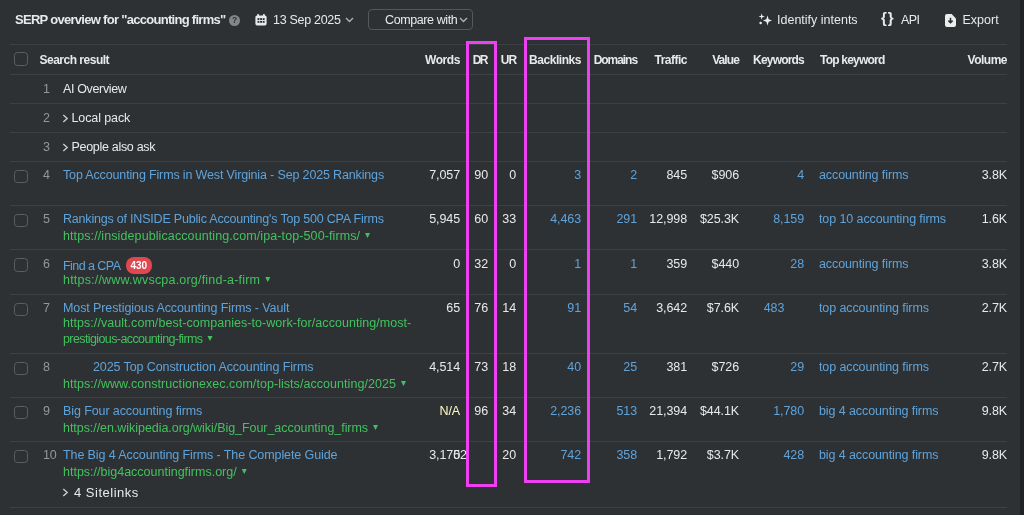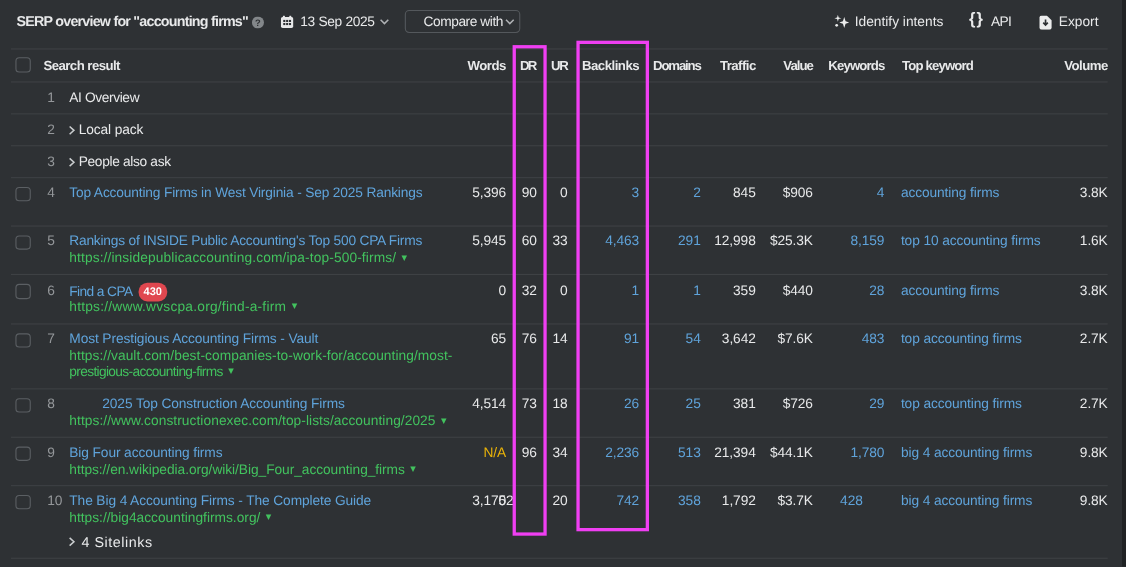--- a/index.html
+++ b/index.html
@@ -99,21 +99,21 @@
   <div class="txt" style="left:71.5px; top:111px; letter-spacing:-0.1px;">Local pack</div>
   <div class="txt gray" style="left:43px; top:140px;">3</div>
   <svg class="chv" style="left:62px; top:142.5px;" width="7" height="9" viewBox="0 0 7 9">
       <path d="M1.3 1 L5.2 4.5 L1.3 8" fill="none" stroke="#c9ccce" stroke-width="1.4"></path>
     </svg>
   <div class="txt" style="left:71.5px; top:140px; letter-spacing:-0.3px;">People also ask</div>
 
   <div class="cb" style="top:169.5px;"></div>
   <div class="txt gray" style="left:43px; top:168px;">4</div>
   <div class="txt blue" style="left:63px; top:168px; letter-spacing:-0.15px;">Top Accounting Firms in West Virginia - Sep 2025 Rankings</div>
-  <div class="txt num" style="left:380px; top:168px; width:80px;">5,396</div>
+  <div class="txt num" style="left:380px; top:168px; width:80px;">7,057</div>
   <div class="txt num" style="left:432px; top:168px; width:56px;">90</div>
   <div class="txt num" style="left:460px; top:168px; width:56px;">0</div>
   <div class="txt num blue" style="left:521px; top:168px; width:60px;">3</div>
   <div class="txt num blue" style="left:576px; top:168px; width:61px;">2</div>
   <div class="txt num" style="left:627px; top:168px; width:60px;">845</div>
   <div class="txt num" style="left:678px; top:168px; width:61px;">$906</div>
   <div class="txt num blue" style="left:744px; top:168px; width:60px;">4</div>
   <div class="txt blue" style="left:819px; top:168px;">accounting firms</div>
   <div class="txt num" style="left:940px; top:168px; width:67px;">3.8K</div>
 
@@ -152,44 +152,44 @@
   <div class="txt blue" style="left:63px; top:301px; letter-spacing:-0.1px;">Most Prestigious Accounting Firms - Vault</div>
   <div class="txt green" style="left:63px; top:315.5px; letter-spacing:0.05px;">https://vault.com/best-companies-to-work-for/accounting/most-</div>
   <div class="txt green" style="left:63px; top:330px; letter-spacing:-0.6px;">prestigious-accounting-firms<span class="dn">▾</span></div>
   <div class="txt num" style="left:380px; top:301px; width:80px;">65</div>
   <div class="txt num" style="left:432px; top:301px; width:56px;">76</div>
   <div class="txt num" style="left:460px; top:301px; width:56px;">14</div>
   <div class="txt num blue" style="left:521px; top:301px; width:60px;">91</div>
   <div class="txt num blue" style="left:576px; top:301px; width:61px;">54</div>
   <div class="txt num" style="left:627px; top:301px; width:60px;">3,642</div>
   <div class="txt num" style="left:678px; top:301px; width:61px;">$7.6K</div>
-  <div class="txt num blue" style="left:744px; top:301px; width:60px;">483</div>
+  <div class="txt num blue" style="left:744px; top:301px; width:60px;text-align:center;">483</div>
   <div class="txt blue" style="left:819px; top:301px;">top accounting firms</div>
   <div class="txt num" style="left:940px; top:301px; width:67px;">2.7K</div>
 
   <div class="cb" style="top:361.5px;"></div>
   <div class="txt gray" style="left:43px; top:360px;">8</div>
   <div class="txt blue" style="left:63px; top:360px; letter-spacing:-0.1px;margin-left:30px;">2025 Top Construction Accounting Firms</div>
   <div class="txt green" style="left:63px; top:374.5px; letter-spacing:0.05px;">https://www.constructionexec.com/top-lists/accounting/2025<span class="dn">▾</span></div>
   <div class="txt num" style="left:380px; top:360px; width:80px;">4,514</div>
   <div class="txt num" style="left:432px; top:360px; width:56px;">73</div>
   <div class="txt num" style="left:460px; top:360px; width:56px;">18</div>
-  <div class="txt num blue" style="left:521px; top:360px; width:60px;">26</div>
+  <div class="txt num blue" style="left:521px; top:360px; width:60px;">40</div>
   <div class="txt num blue" style="left:576px; top:360px; width:61px;">25</div>
   <div class="txt num" style="left:627px; top:360px; width:60px;">381</div>
   <div class="txt num" style="left:678px; top:360px; width:61px;">$726</div>
   <div class="txt num blue" style="left:744px; top:360px; width:60px;">29</div>
   <div class="txt blue" style="left:819px; top:360px;">top accounting firms</div>
   <div class="txt num" style="left:940px; top:360px; width:67px;">2.7K</div>
 
   <div class="cb" style="top:405.5px;"></div>
   <div class="txt gray" style="left:43px; top:404px;">9</div>
   <div class="txt blue" style="left:63px; top:404px; letter-spacing:-0.1px;">Big Four accounting firms</div>
   <div class="txt green" style="left:63px; top:418.5px; letter-spacing:-0.05px;">https://en.wikipedia.org/wiki/Big_Four_accounting_firms<span class="dn">▾</span></div>
-  <div class="txt num" style="left:380px; top:404px; width:80px; color:#eab308;">N/A</div>
+  <div class="txt num" style="left:380px; top:404px; width:80px; color:#fef9c3;">N/A</div>
   <div class="txt num" style="left:432px; top:404px; width:56px;">96</div>
   <div class="txt num" style="left:460px; top:404px; width:56px;">34</div>
   <div class="txt num blue" style="left:521px; top:404px; width:60px;">2,236</div>
   <div class="txt num blue" style="left:576px; top:404px; width:61px;">513</div>
   <div class="txt num" style="left:627px; top:404px; width:60px;">21,394</div>
   <div class="txt num" style="left:678px; top:404px; width:61px;">$44.1K</div>
   <div class="txt num blue" style="left:744px; top:404px; width:60px;">1,780</div>
   <div class="txt blue" style="left:819px; top:404px;">big 4 accounting firms</div>
   <div class="txt num" style="left:940px; top:404px; width:67px;">9.8K</div>
 
@@ -201,19 +201,19 @@
       <path d="M1.3 1 L5.2 4.5 L1.3 8" fill="none" stroke="#c9ccce" stroke-width="1.4"></path>
     </svg>
   <div class="txt" style="left:74px; top:484.5px; font-size:13px; letter-spacing:0.5px;">4 Sitelinks</div>
   <div class="txt num" style="left:380px; top:448px; width:80px;">3,170</div>
   <div class="txt num" style="left:432px; top:448px; width:56px;text-align:center;">52</div>
   <div class="txt num" style="left:460px; top:448px; width:56px;">20</div>
   <div class="txt num blue" style="left:521px; top:448px; width:60px;">742</div>
   <div class="txt num blue" style="left:576px; top:448px; width:61px;">358</div>
   <div class="txt num" style="left:627px; top:448px; width:60px;">1,792</div>
   <div class="txt num" style="left:678px; top:448px; width:61px;">$3.7K</div>
-  <div class="txt num blue" style="left:744px; top:448px; width:60px;text-align:center;">428</div>
+  <div class="txt num blue" style="left:744px; top:448px; width:60px;">428</div>
   <div class="txt blue" style="left:819px; top:448px;">big 4 accounting firms</div>
   <div class="txt num" style="left:940px; top:448px; width:67px;">9.8K</div>
 
   <div class="abs" style="left:466px; top:41px; width:31px; height:446px; border:3px solid #ef3ff2; z-index:50;"></div>
   <div class="abs" style="left:524px; top:37px; width:66px; height:446px; border:3px solid #ef3ff2; z-index:50;"></div>
 </div>
 
 </body></html>

